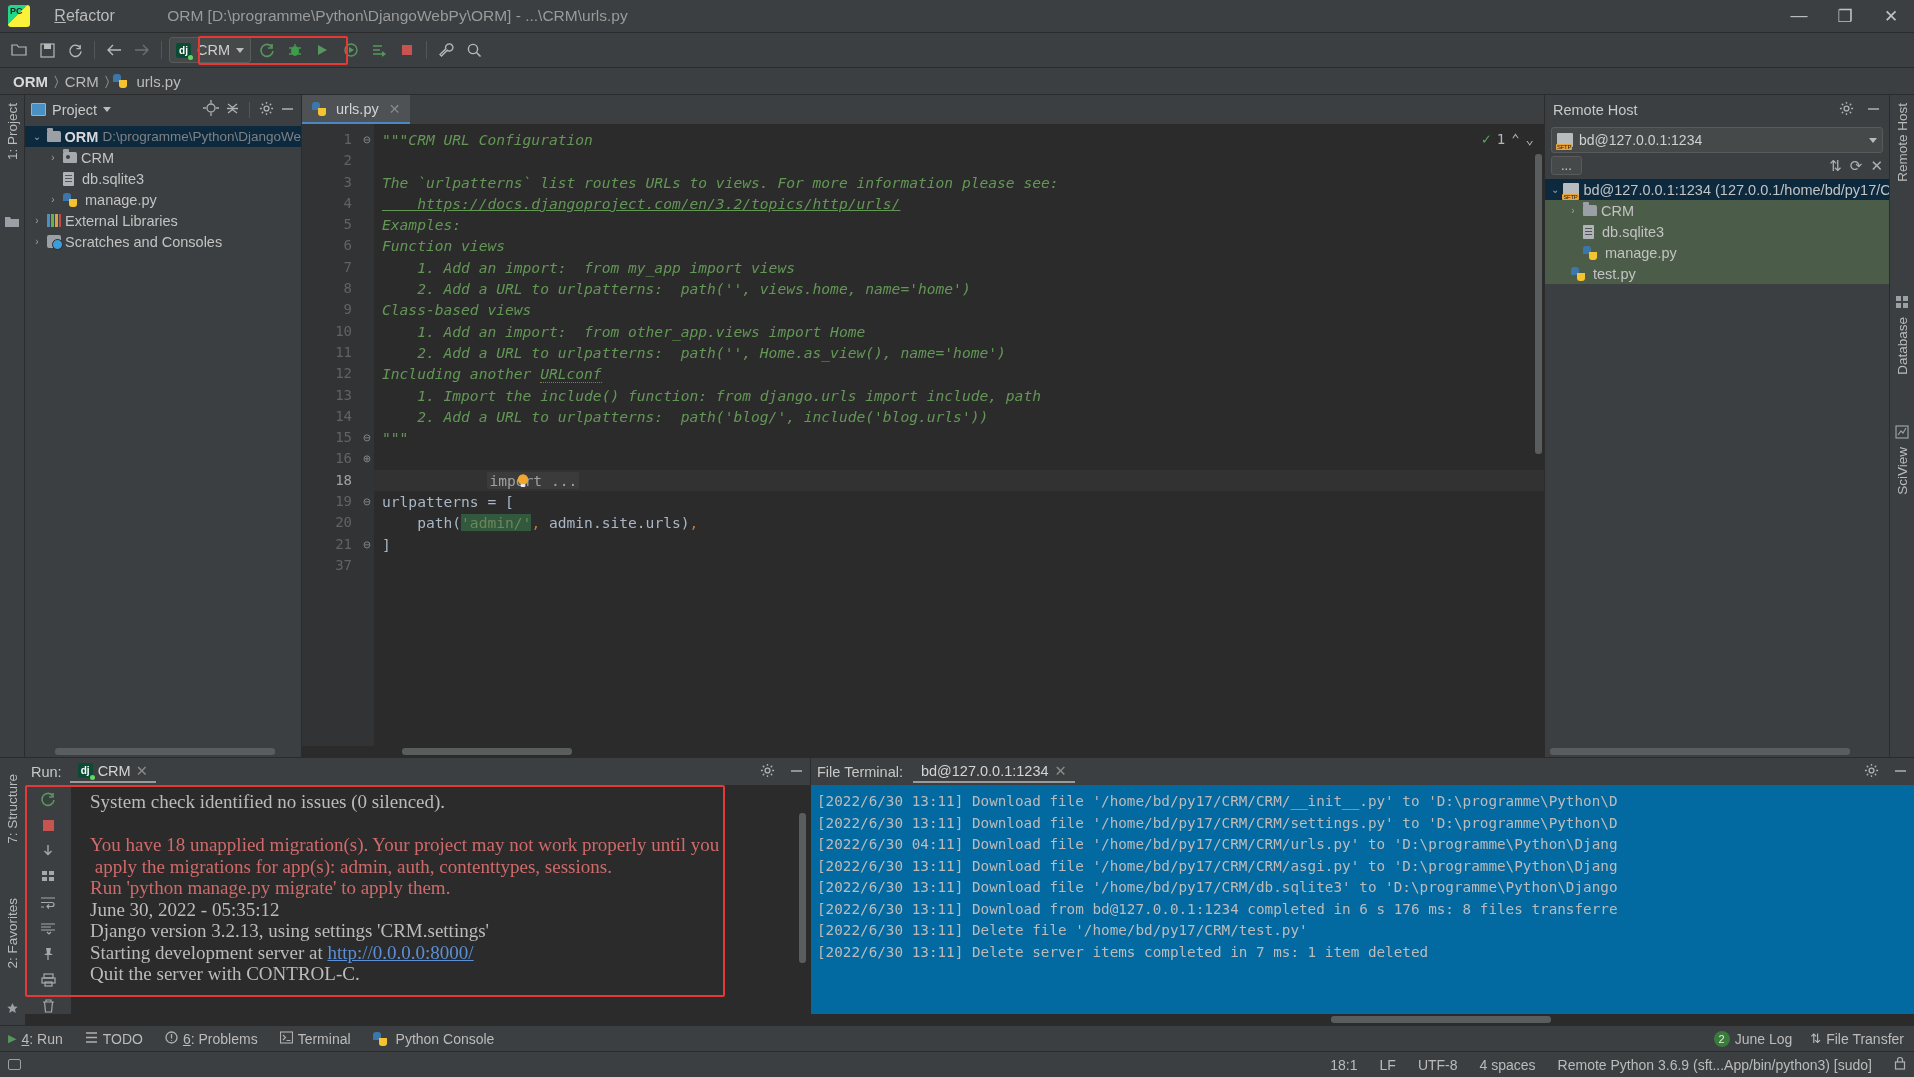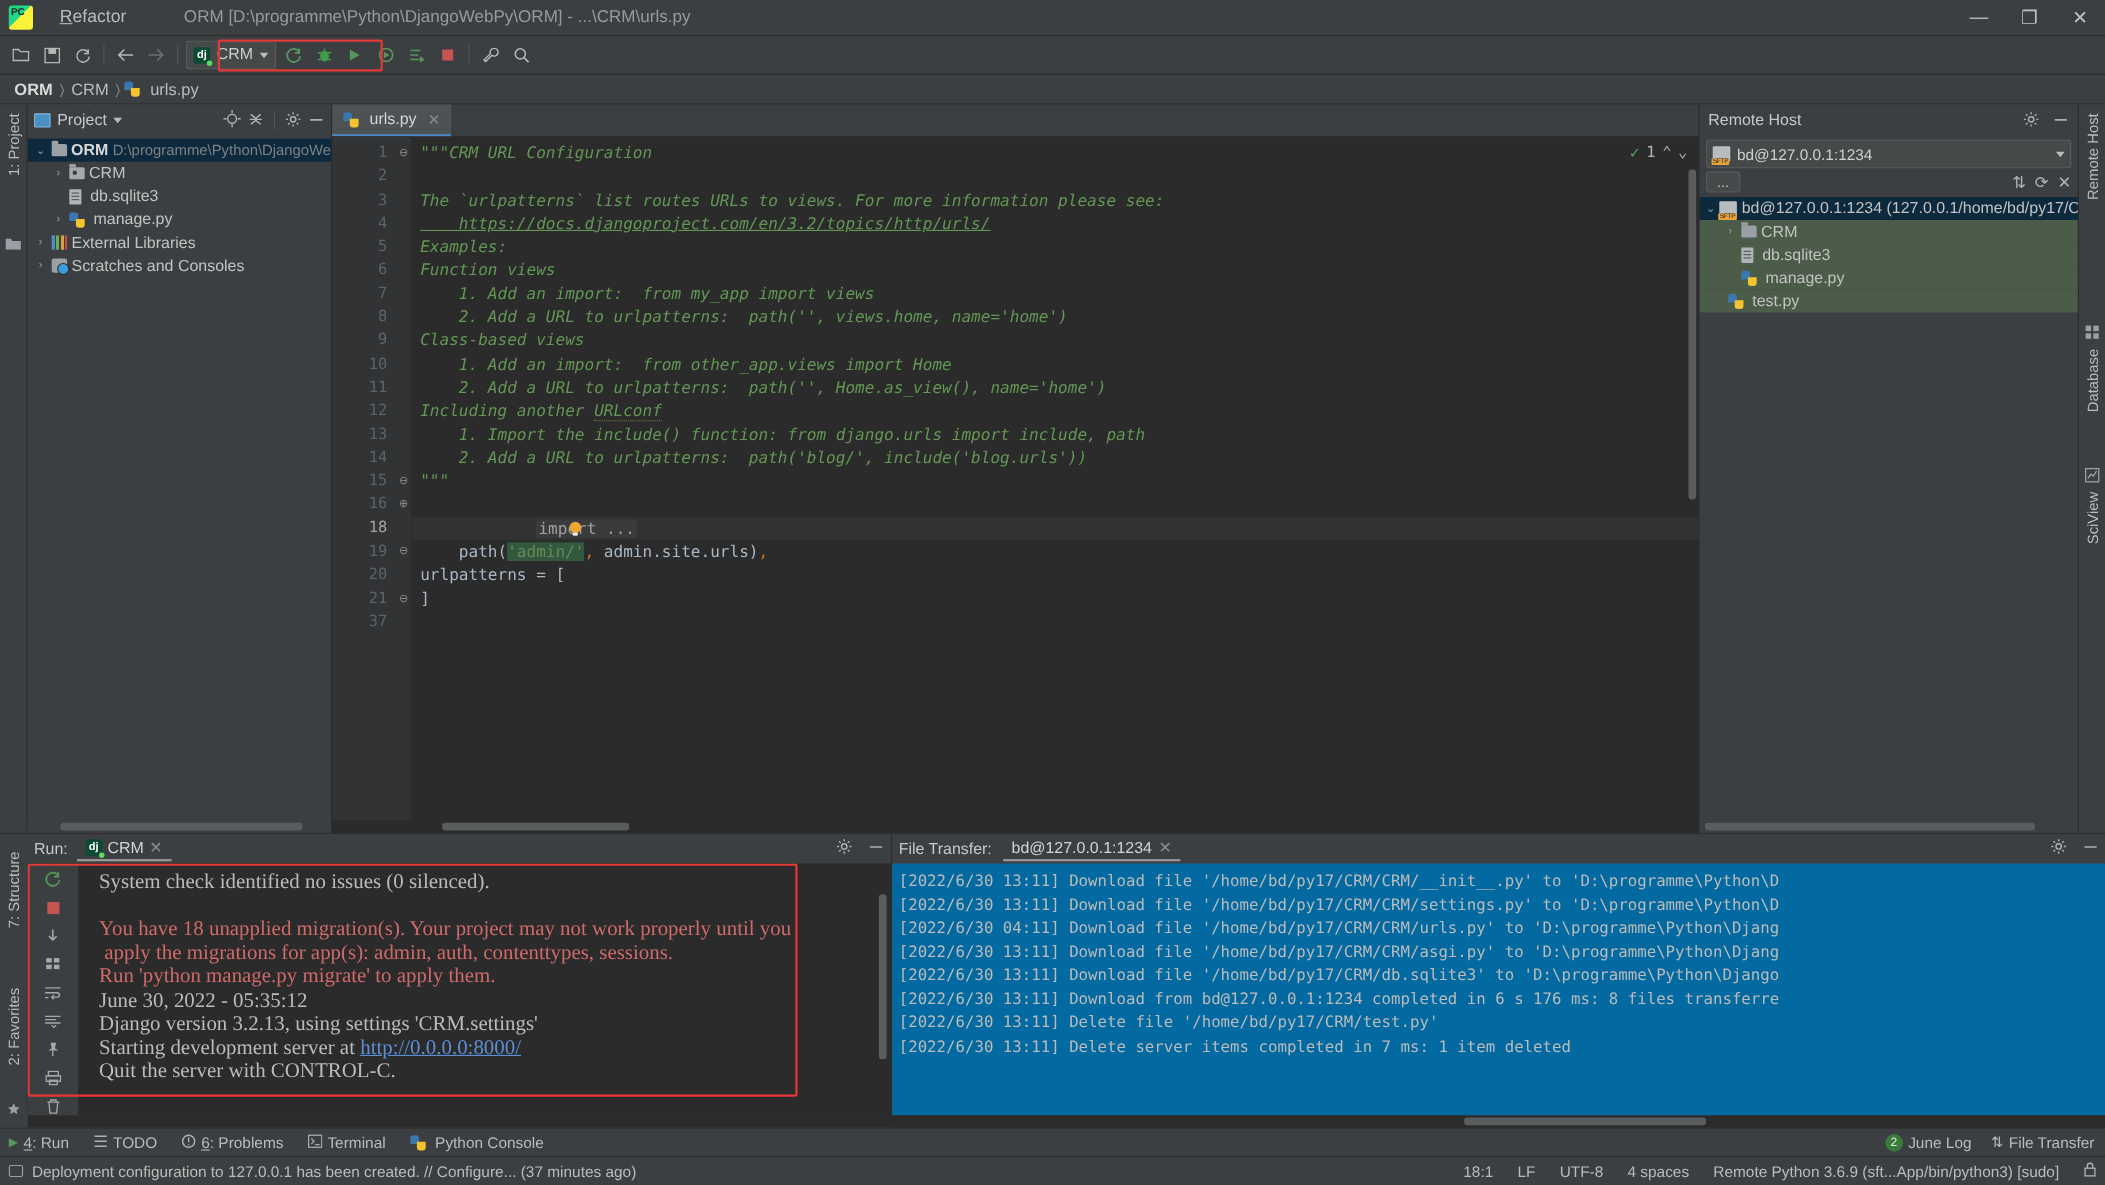--- a/index.html
+++ b/index.html
@@ -470,22 +470,22 @@
           <div class="cl" style="position:relative;">
             <span class="folded">import ...</span>
             <span style="position:absolute;left:19px;top:3px;width:14px;height:16px;">
               <svg width="14" height="16" viewBox="0 0 14 16">
                   <circle cx="7" cy="6.5" r="5.2" fill="#f0a732"></circle>
                   <rect x="4.6" y="11" width="4.8" height="3" rx="1" fill="#e8e8e8"></rect>
                 </svg>
             </span>
           </div>
           <div class="cl cur"></div>
+          <div class="cl"><span class="id">urlpatterns</span><span> = [</span></div>
           <div class="cl"><span>    path(</span><span class="str strhl">'admin/'</span><span class="kw">,</span><span> admin.site.urls</span><span>)</span><span class="kw">,</span></div>
-          <div class="cl"><span class="id">urlpatterns</span><span> = [</span></div>
           <div class="cl">]</div>
           <div class="cl"></div>
 
           <div class="inspect">
             <span class="chk">✓</span>
             <span>1</span>
             <span>⌃</span>
             <span>⌄</span>
           </div>
           <div class="vsb"></div>
@@ -675,21 +675,21 @@
           <div class="cline">Quit the server with CONTROL-C.</div>
           <div class="sb"></div>
         </div>
         <div class="hl-box" style="left:0px; top:0px; width:700px; height:212px;"></div>
       </div>
       <div style="height:11px;background:#2b2b2b;"></div>
     </div>
 
     <div class="ftpanel">
       <div class="ft-hdr">
-        <span class="lbl">File Transfer:</span>
+        <span class="lbl">File Terminal:</span>
         <span class="ft-tab">
           <span>bd@127.0.0.1:1234</span>
           <span style="color:#8a8a8a">✕</span>
         </span>
         <span class="ft-right">
           <span>
             <svg width="15" height="15" viewBox="0 0 16 16">
                 <circle cx="8" cy="8" r="2.6" fill="none" stroke="#b0b0b0" stroke-width="1.4"></circle>
                 <path d="M8 1v2M8 13v2M1 8h2M13 8h2M3 3l1.5 1.5M11.5 11.5L13 13M13 3l-1.5 1.5M4.5 11.5L3 13" stroke="#b0b0b0" stroke-width="1.4"></path>
               </svg>
@@ -759,21 +759,20 @@
       </div>
       <div class="twitem">
         <span style="font-size:13px;">⇅</span>
         <span>File Transfer</span>
       </div>
     </div>
   </div>
 
   <div class="status">
     <span class="msgico"></span>
-    <span>Deployment configuration to 127.0.0.1 has been created. // Configure... (37 minutes ago)</span>
     <span class="right">
       <span>18:1</span>
       <span>LF</span>
       <span>UTF-8</span>
       <span>4 spaces</span>
       <span>Remote Python 3.6.9 (sft...App/bin/python3) [sudo]</span>
       <span>
         <svg width="12" height="14" viewBox="0 0 12 14">
             <rect x="1.5" y="6" width="9" height="7" fill="none" stroke="#b0b0b0" stroke-width="1.2"></rect>
             <path d="M3.5 6V4a2.5 2.5 0 0 1 5 0v2" fill="none" stroke="#b0b0b0" stroke-width="1.2"></path>

